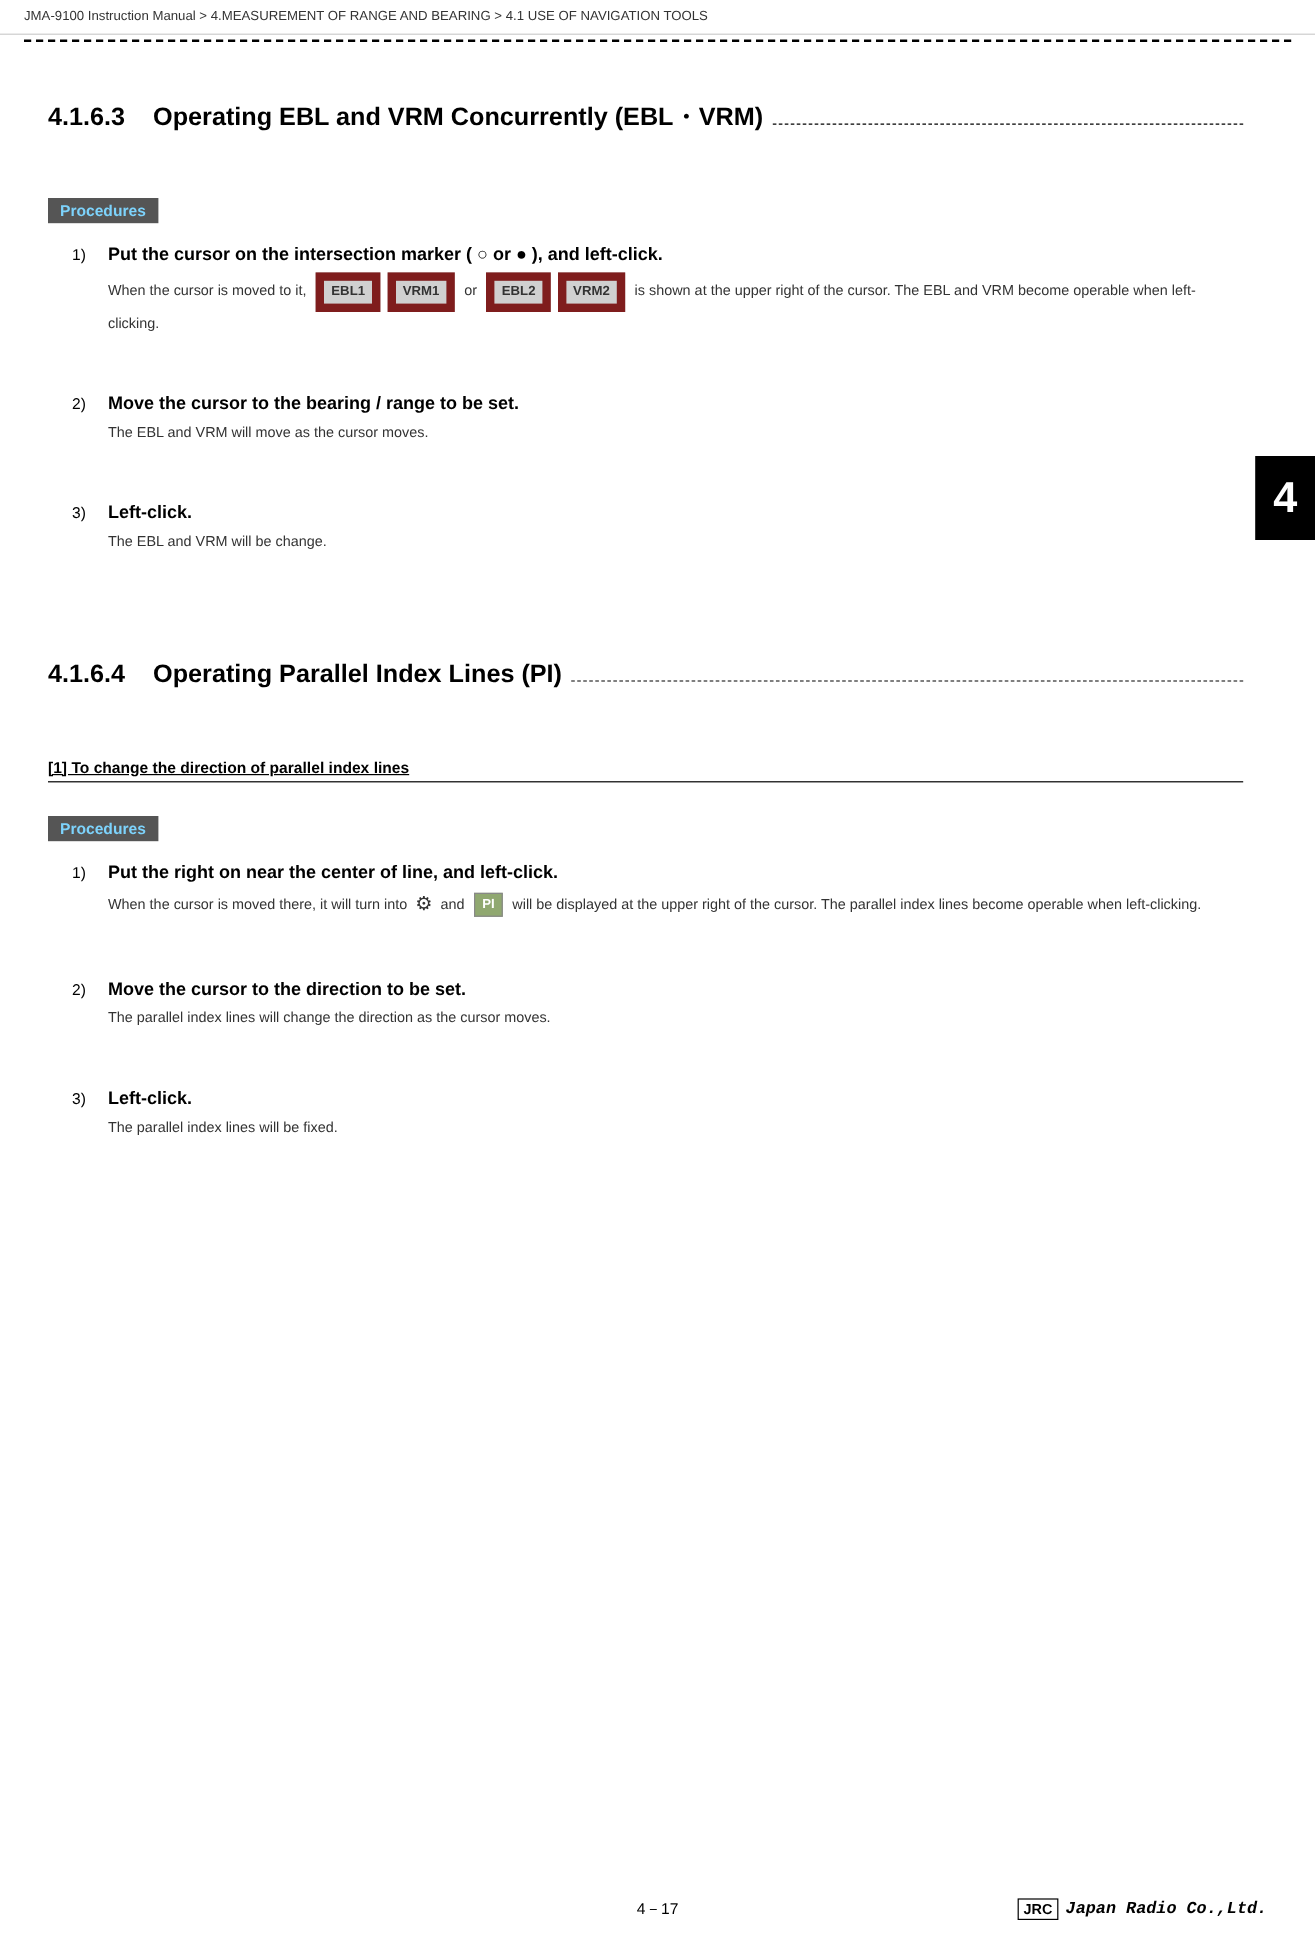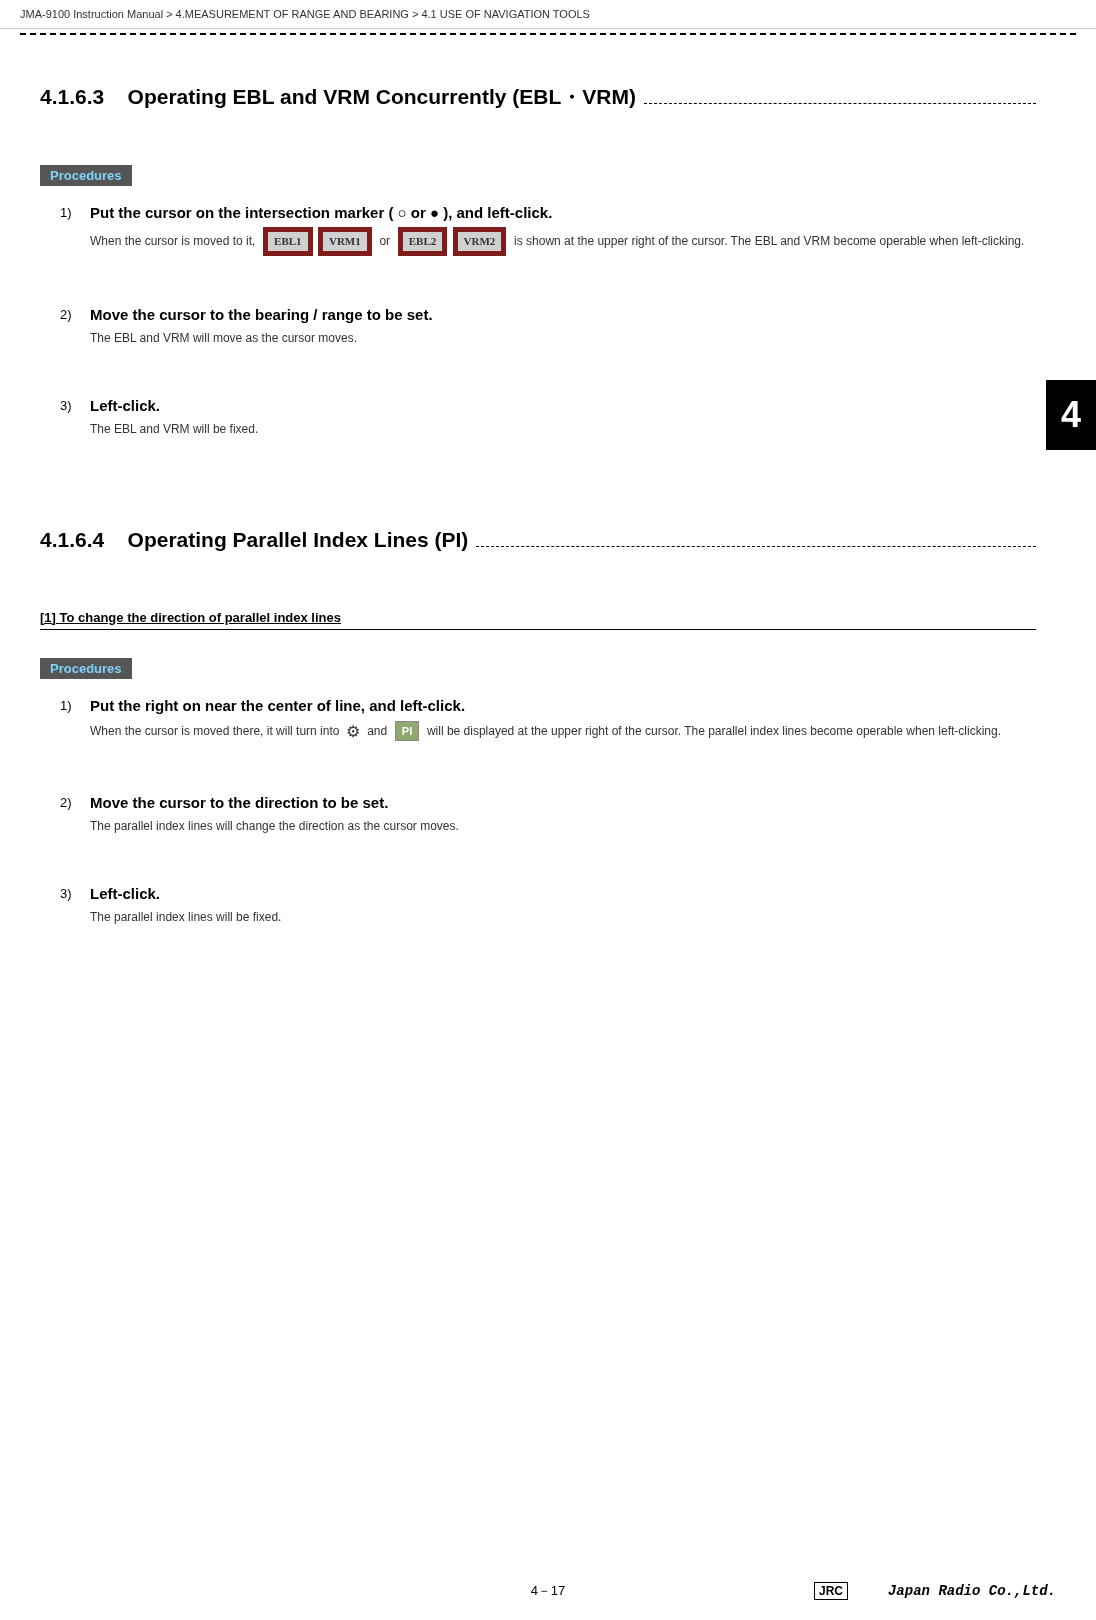--- a/index.html
+++ b/index.html
@@ -116,27 +116,26 @@
     .step-desc {
       font-size: 12px;
       color: #333;
       line-height: 1.5;
       margin-top: 6px;
     }
 
     
     .key-badge {
       display: inline-block;
-      border: 5px solid #7f1d1d;
+      border: 7px solid #7f1d1d;
       background: #d0d0d0;
       padding: 1px 6px;
       font-size: 11px;
       font-weight: bold;
       margin: 0 1px;
-      font-family: Liberation Serif, serif;
     }
 
     .key-badge-green {
       display: inline-block;
       border: 1px solid #888;
       background: #90a870;
       padding: 1px 6px;
       font-size: 11px;
       font-weight: bold;
       margin: 0 1px;
@@ -167,21 +166,20 @@
 
     .footer-logo {
       position: absolute;
       right: 40px;
       bottom: 20px;
       display: flex;
       align-items: center;
       font-size: 14px;
       font-weight: bold;
       font-style: italic;
-      gap: 34px;
     }
 
     .jrc-box {
       border: 1.5px solid #000;
       padding: 1px 4px;
       font-style: normal;
       font-weight: bold;
       font-size: 12px;
       margin-right: 6px;
     }
@@ -264,21 +262,21 @@
 
     <div class="spacer-lg"></div>
 
     
     <div class="step">
       <div class="step-number">
         <span>3)</span>
       </div>
       <div class="step-content">
         <div class="step-title">Left-click.</div>
-        <div class="step-desc">The EBL and VRM will be fixed.</div>
+        <div class="step-desc">The EBL and VRM will be change.</div>
       </div>
     </div>
 
     <div class="spacer-lg"></div>
     <div class="spacer-lg"></div>
 
     
     <div class="section-heading-dashed">
       <span class="section-heading-text">
         <span>4.1.6.4</span>&nbsp;&nbsp;&nbsp;

